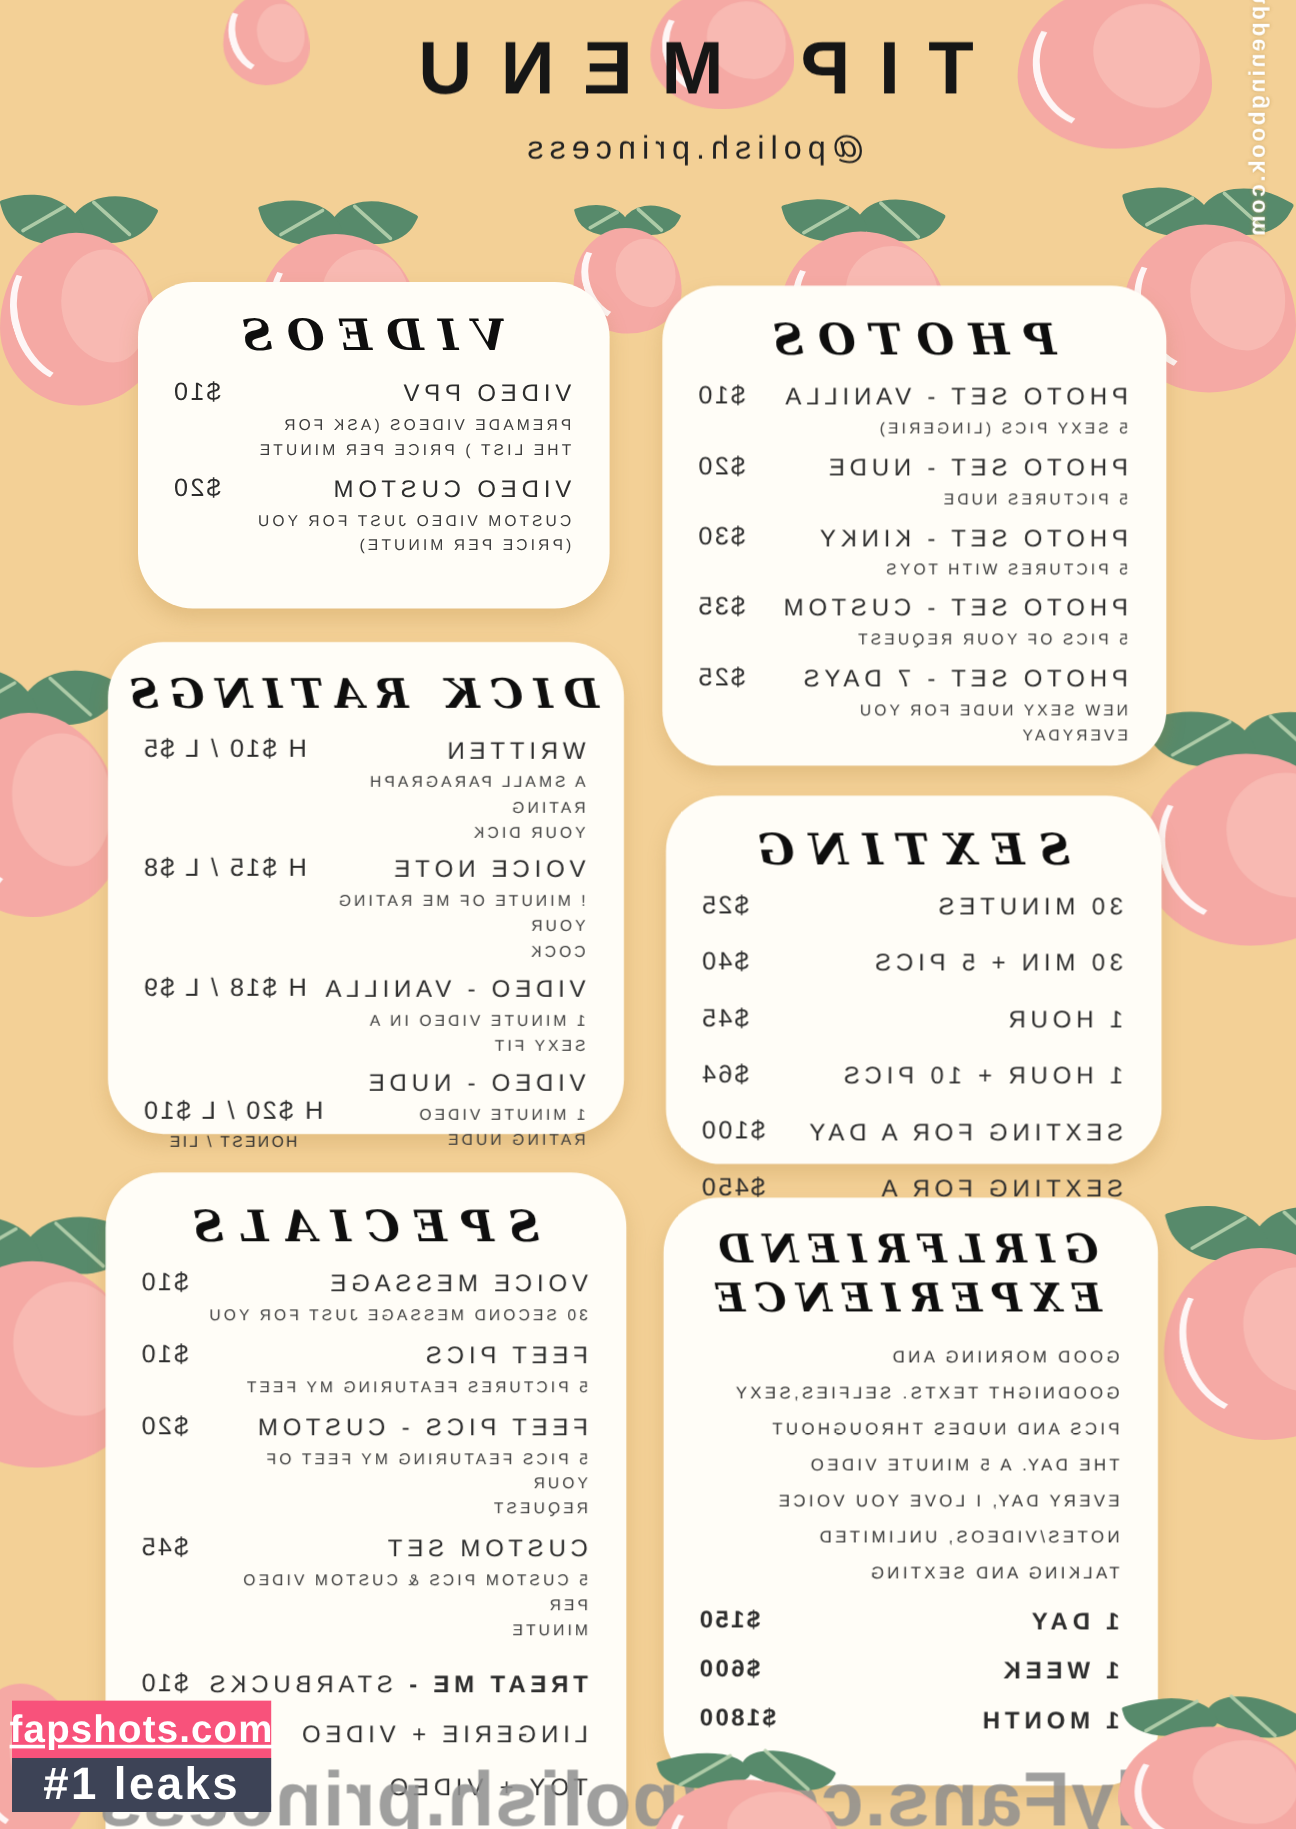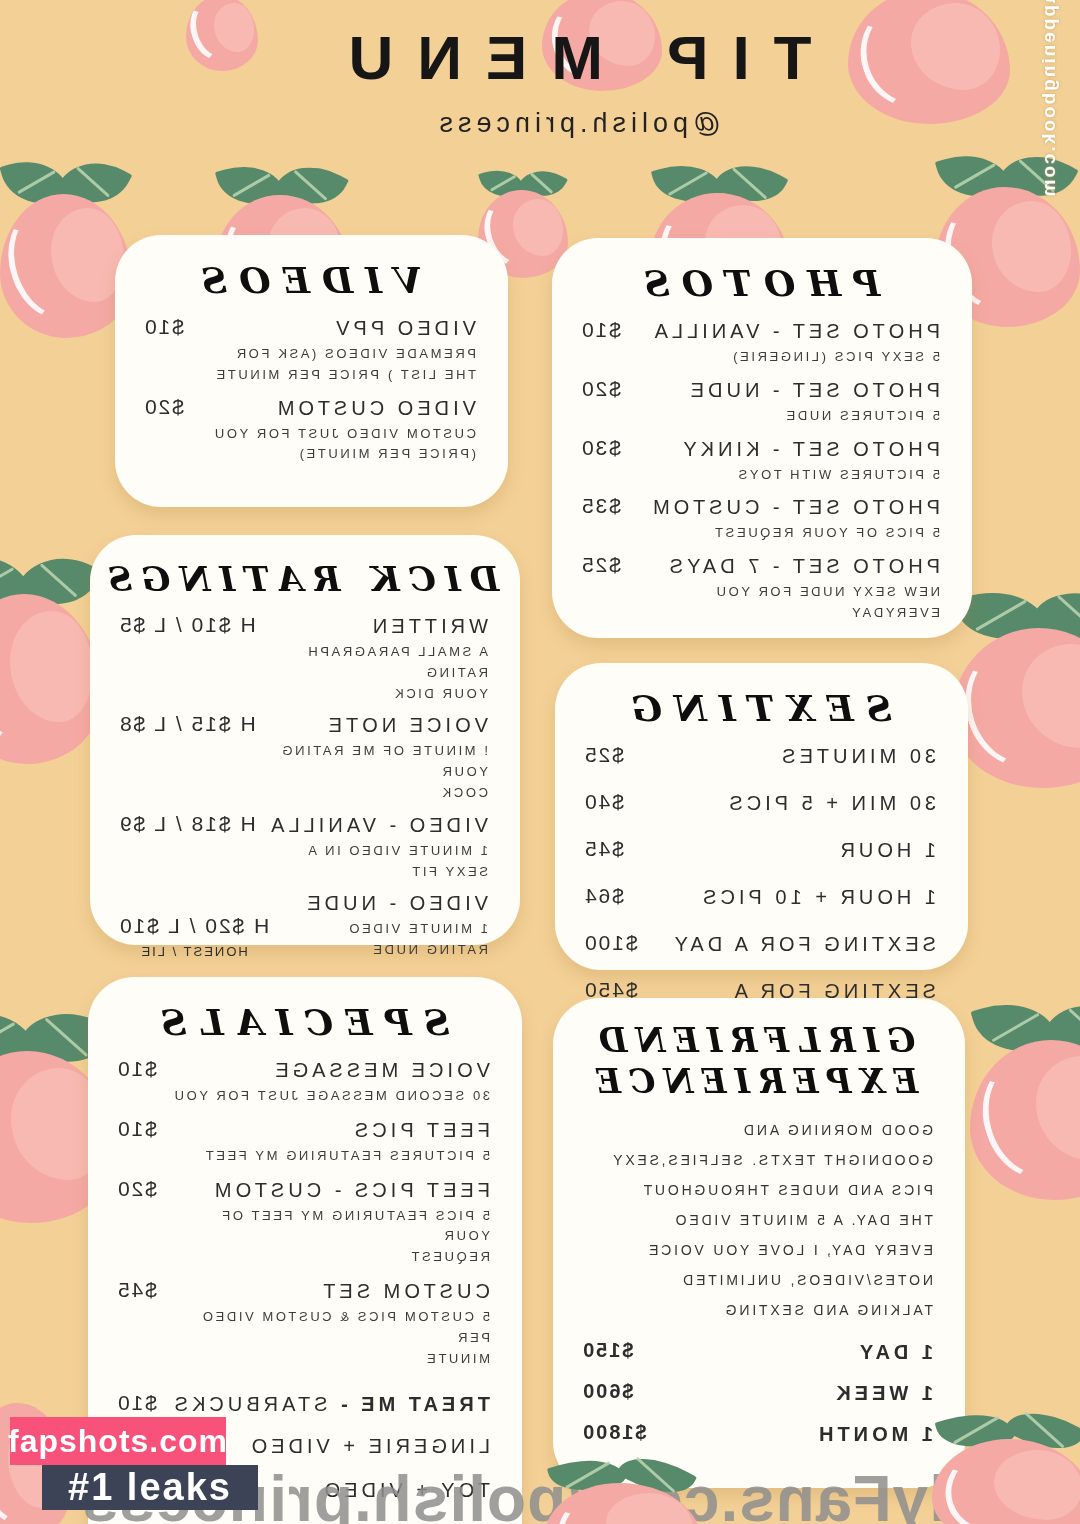--- a/index.html
+++ b/index.html
@@ -112,22 +112,22 @@
   .wm-onlyfans {
     position:absolute; left:42px; top:1462px; z-index:2;
     font-size:64px; font-weight:600; color:#8f8f8f; opacity:.85;
     letter-spacing:1px; white-space:nowrap;
   }
   .badge {
     position:absolute; left:10px; z-index:5; width:216px;
     display:flex; align-items:center; justify-content:center;
     color:#fff; font-weight:bold;
   }
-  .badge.pink { top:1417px; height:48px; background:#f8527b; font-size:32px; letter-spacing:1px; }
-  .badge.navy { top:1465px; height:45px; background:#3d4356; font-size:38px; letter-spacing:2px;margin-left:32px; }
+  .badge.pink { top:1417px; height:48px; background:#f8527b; font-size:32px; letter-spacing:1px;text-decoration:underline; }
+  .badge.navy { top:1465px; height:45px; background:#3d4356; font-size:38px; letter-spacing:2px; }
 </style>
 </head>
 <body>
 
 <div id="stage">
   <div class="mirror">
 
     <div class="peach" style="left:948px;top:158px;width:132px;height:180px;">
         <div class="leaf l1"></div>
         <div class="leaf l2"></div>

